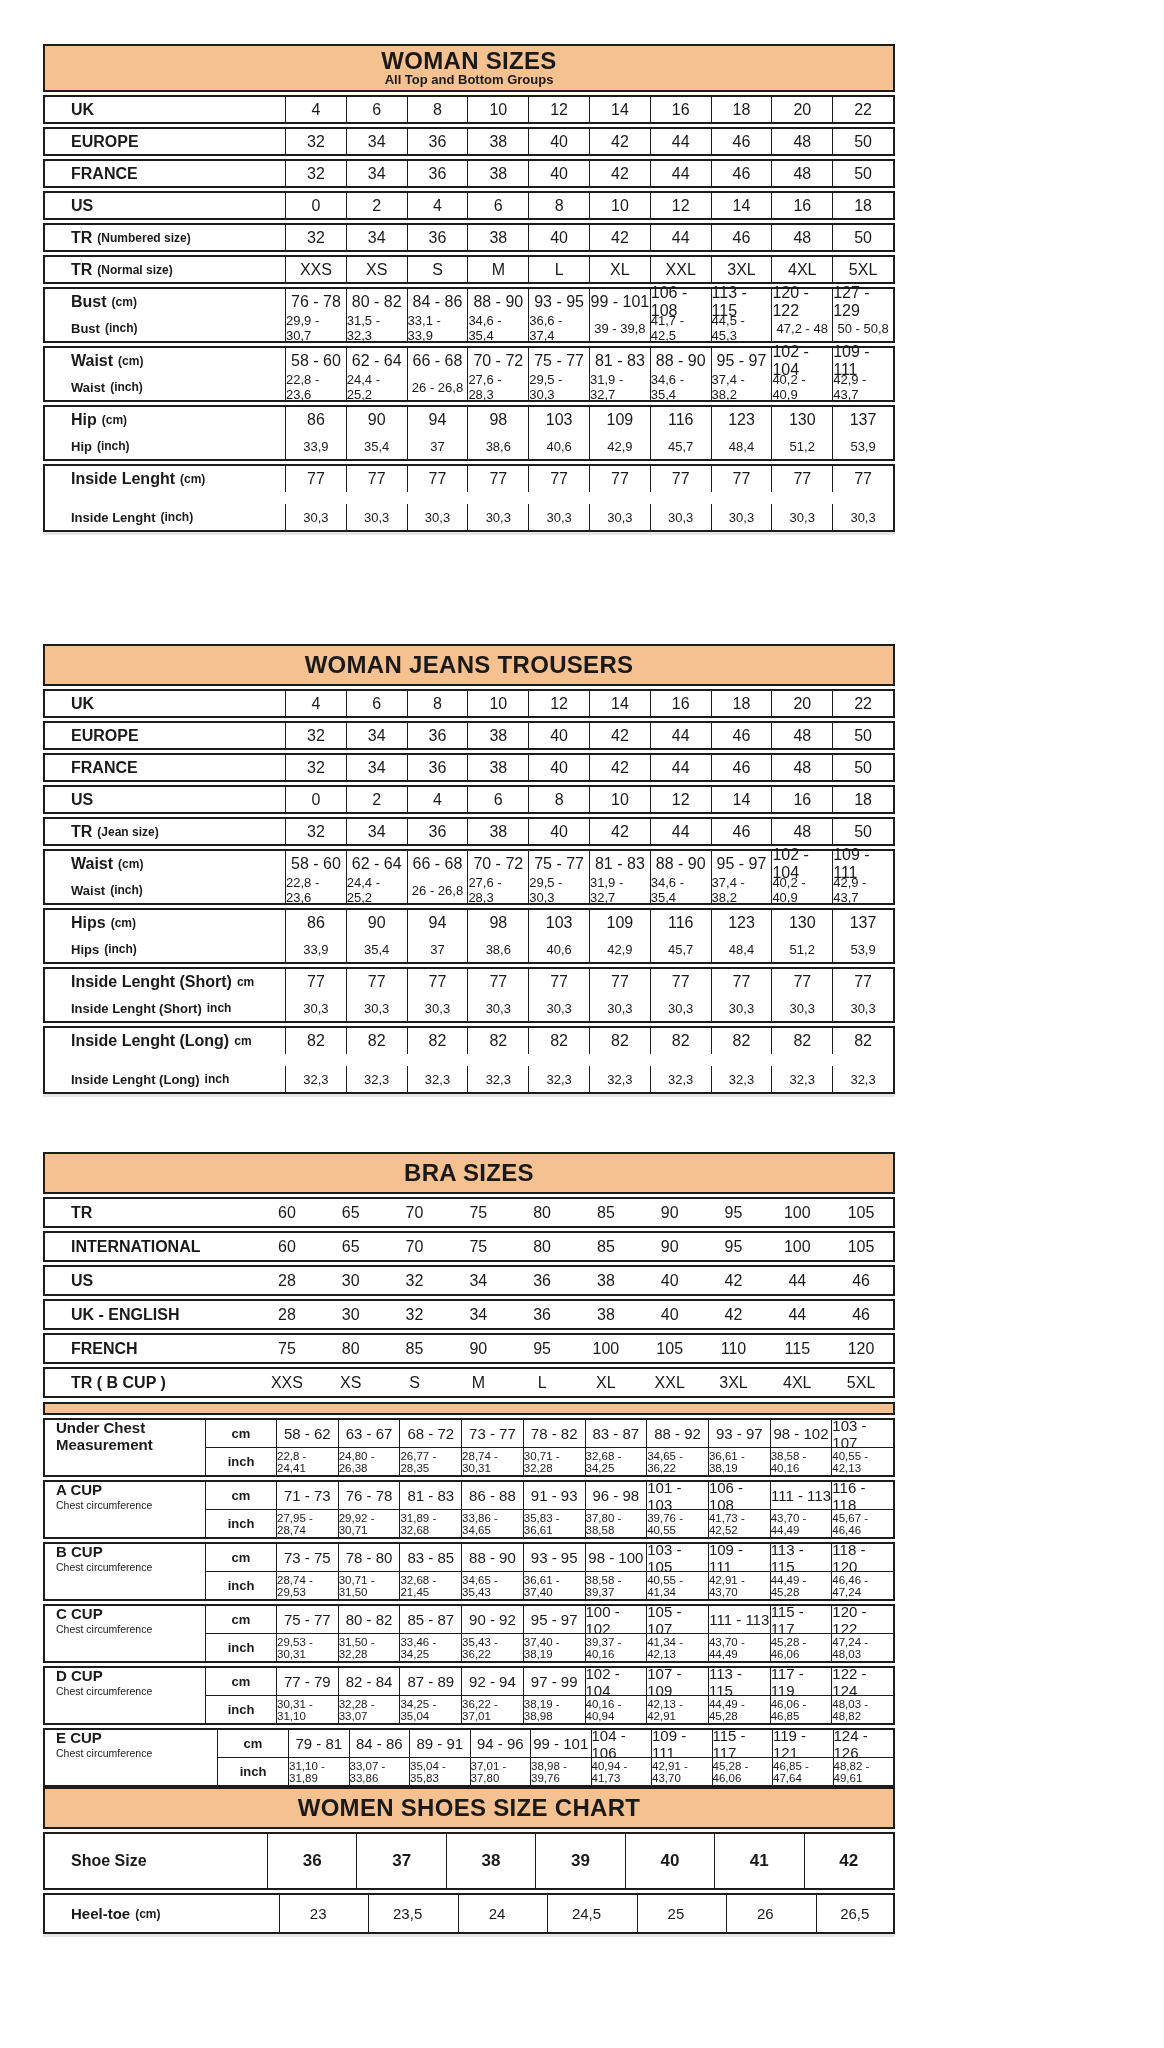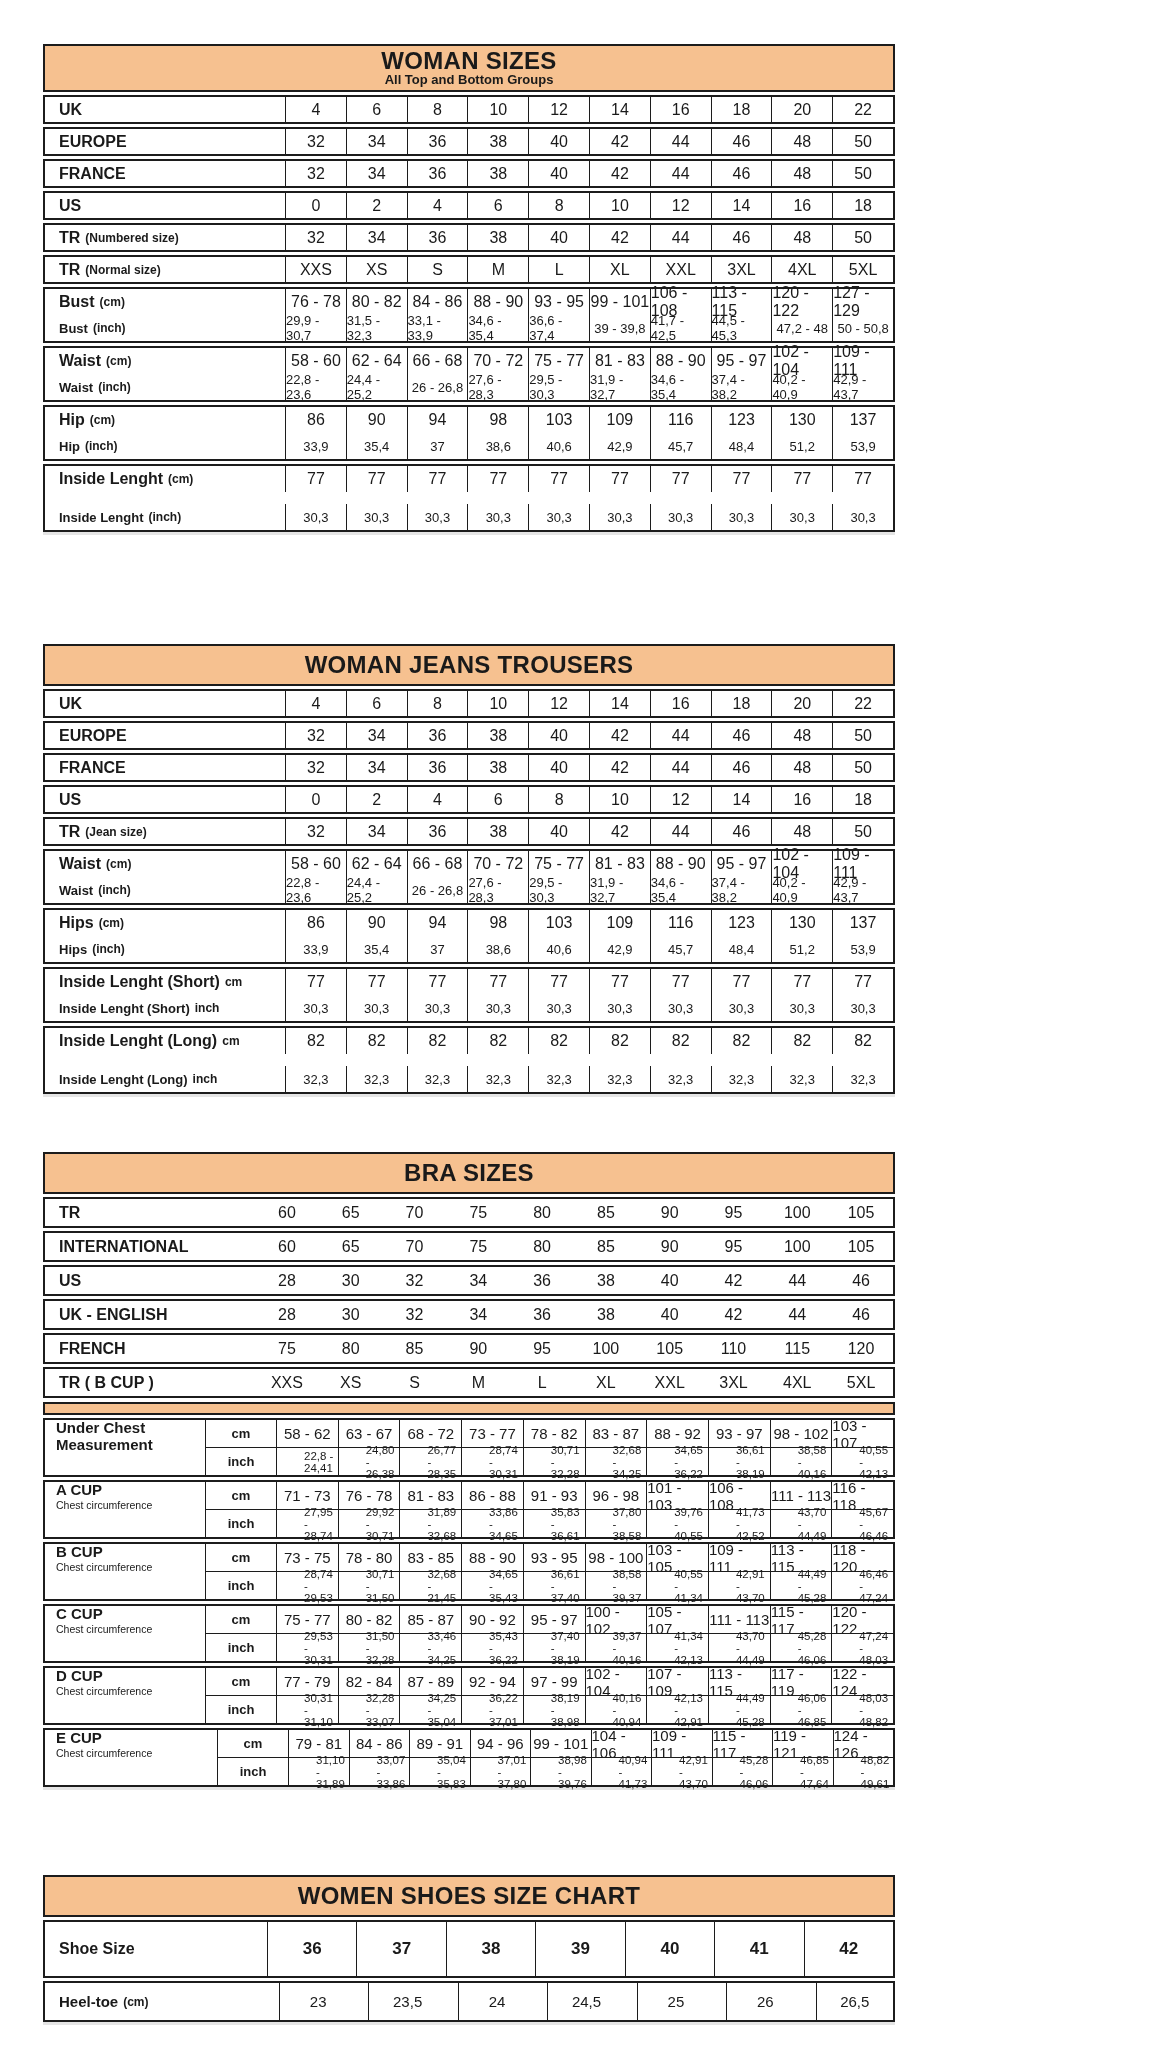--- a/index.html
+++ b/index.html
@@ -4,21 +4,21 @@
 <style>
   html,body{margin:0;padding:0;}
   body{
     width:1164px;height:2048px;overflow:hidden;background:#ffffff;
     font-family:"Liberation Sans",sans-serif;color:#1a1a1a;
     padding-top:44px;box-sizing:border-box;
   }
   .tbl{width:852px;margin-left:43px;}
   #woman-sizes{margin-bottom:112px;}
   #woman-jeans{margin-bottom:58px;}
-  #bra-sizes{margin-bottom:88px;}
+  #bra-sizes{}
 
   
   .hdr{
     background:var(--peach,#f6c190);
     border:2px solid var(--bd,#1c1c1c);
     height:42px;display:flex;flex-direction:column;align-items:center;justify-content:center;
     box-sizing:border-box;
   }
   .hdr-tall{height:48px;}
   .hdr .t{font-weight:bold;font-size:24px;letter-spacing:.3px;line-height:1.05;}
@@ -31,21 +31,21 @@
   }
   .single{height:29px;}
   .rowbox.pair{flex-direction:column;height:auto;}
   .line{display:flex;width:100%;height:26px;}
   .cell{
     flex:1;display:flex;align-items:center;justify-content:center;
     font-size:16px;box-sizing:border-box;min-width:0;
   }
   .bordered .cell{border-left:1.5px solid var(--bd,#1c1c1c);}
   .cell.lab{
-    width:240px;flex:none;justify-content:flex-start;padding-left:14px;
+    width:240px;flex:none;justify-content:flex-start;padding-left:26px;
     font-weight:bold;border-left:none !important;
   }
   .lab .note{font-weight:bold;font-size:12px;margin-left:5px;white-space:nowrap;}
   .line.small .cell{font-size:13px;}
   .tbl > :last-child{box-shadow:0 3px 0 rgba(0,0,0,.10);gap:12px;}
 
   
   #bra-sizes .plain .cell{border-left:none;}
   #bra-sizes .plain{height:31px;}
   #bra-sizes .plain .cell.lab{width:210px;}
@@ -66,21 +66,21 @@
   .grp .glab .gt{font-weight:bold;font-size:15px;line-height:1.1;padding-right:8px;}
   .grp .glab .gs{font-size:10.5px;line-height:1.2;}
   .grp .gbody{flex:1;display:flex;flex-direction:column;border-left:1.5px solid var(--bd,#1c1c1c);}
   .grp .gline{display:flex;height:27px;}
   .grp .gline + .gline{border-top:1.5px solid var(--bd,#1c1c1c);}
   .gline .unit{
     width:70px;flex:none;display:flex;align-items:center;justify-content:center;
     font-weight:bold;font-size:13px;box-sizing:border-box;
   }
   .gline .cell{border-left:1.5px solid var(--bd,#1c1c1c);font-size:15px;}
-  .gline.small .cell{font-size:11.5px;padding-left:27px;}
+  .gline.small .cell{font-size:11.5px;}
 
   
   #shoes .cell.lab{width:222px;}
   #shoes .r0{height:58px;}
   #shoes .r0 .cell{font-weight:bold;font-size:17px;}
   #shoes .r0 .cell.lab{font-size:16px;}
   #shoes .r1{height:41px;}
   #shoes .r1 .cell{font-size:15px;}
 </style>
 </head>

